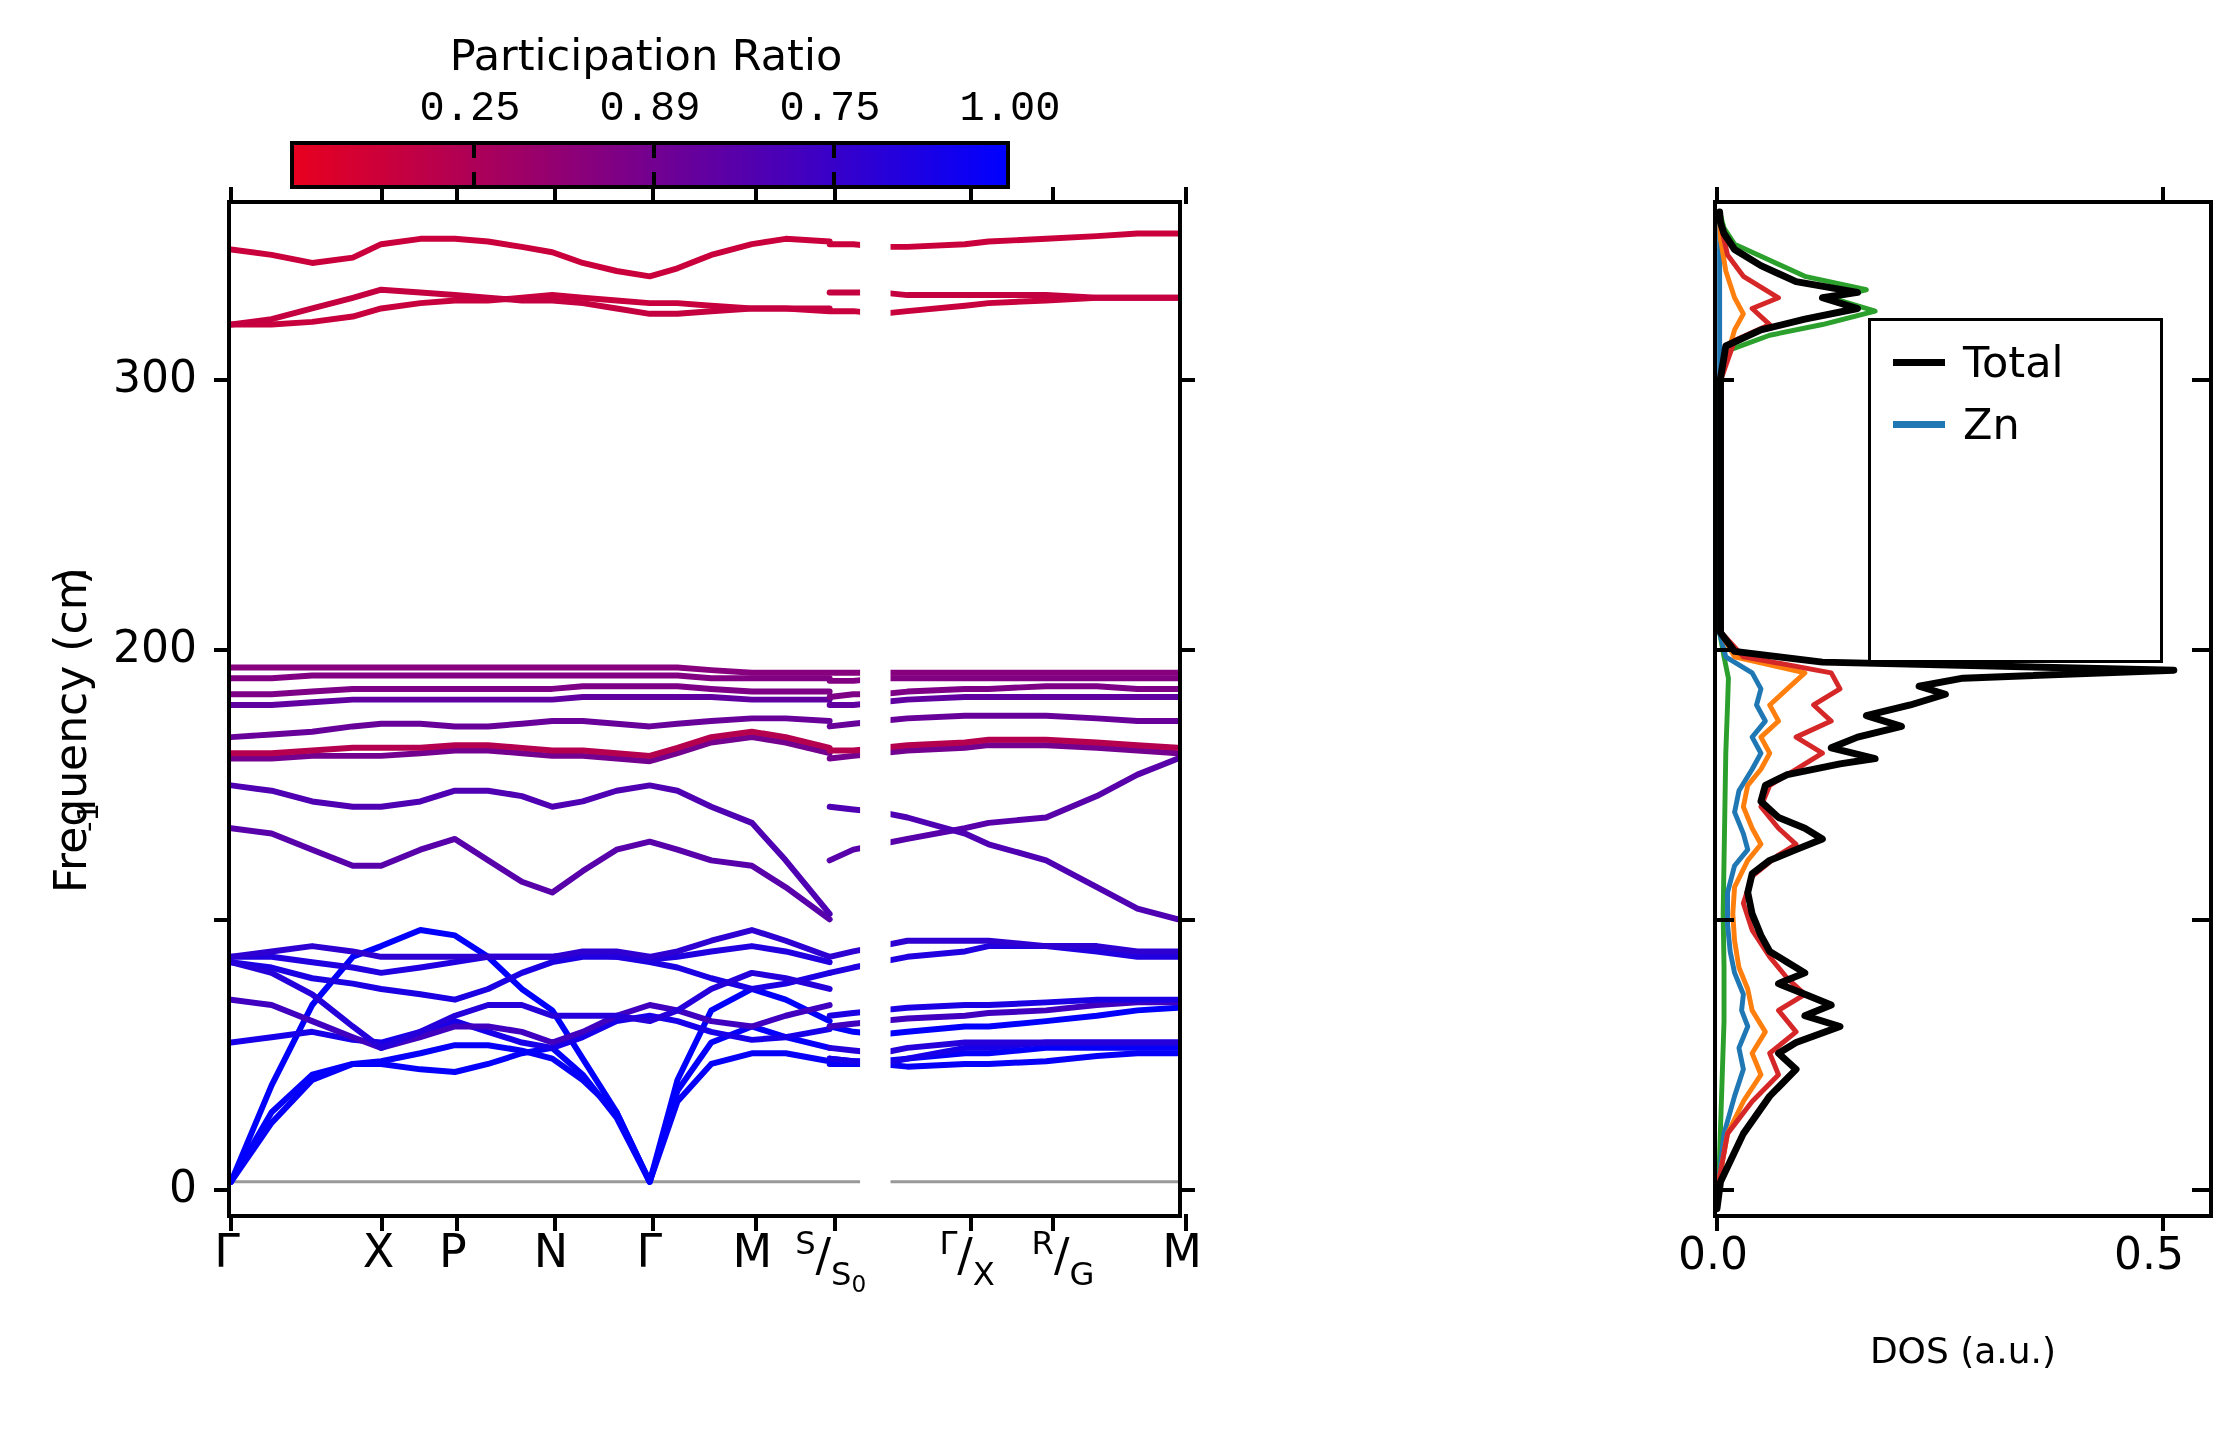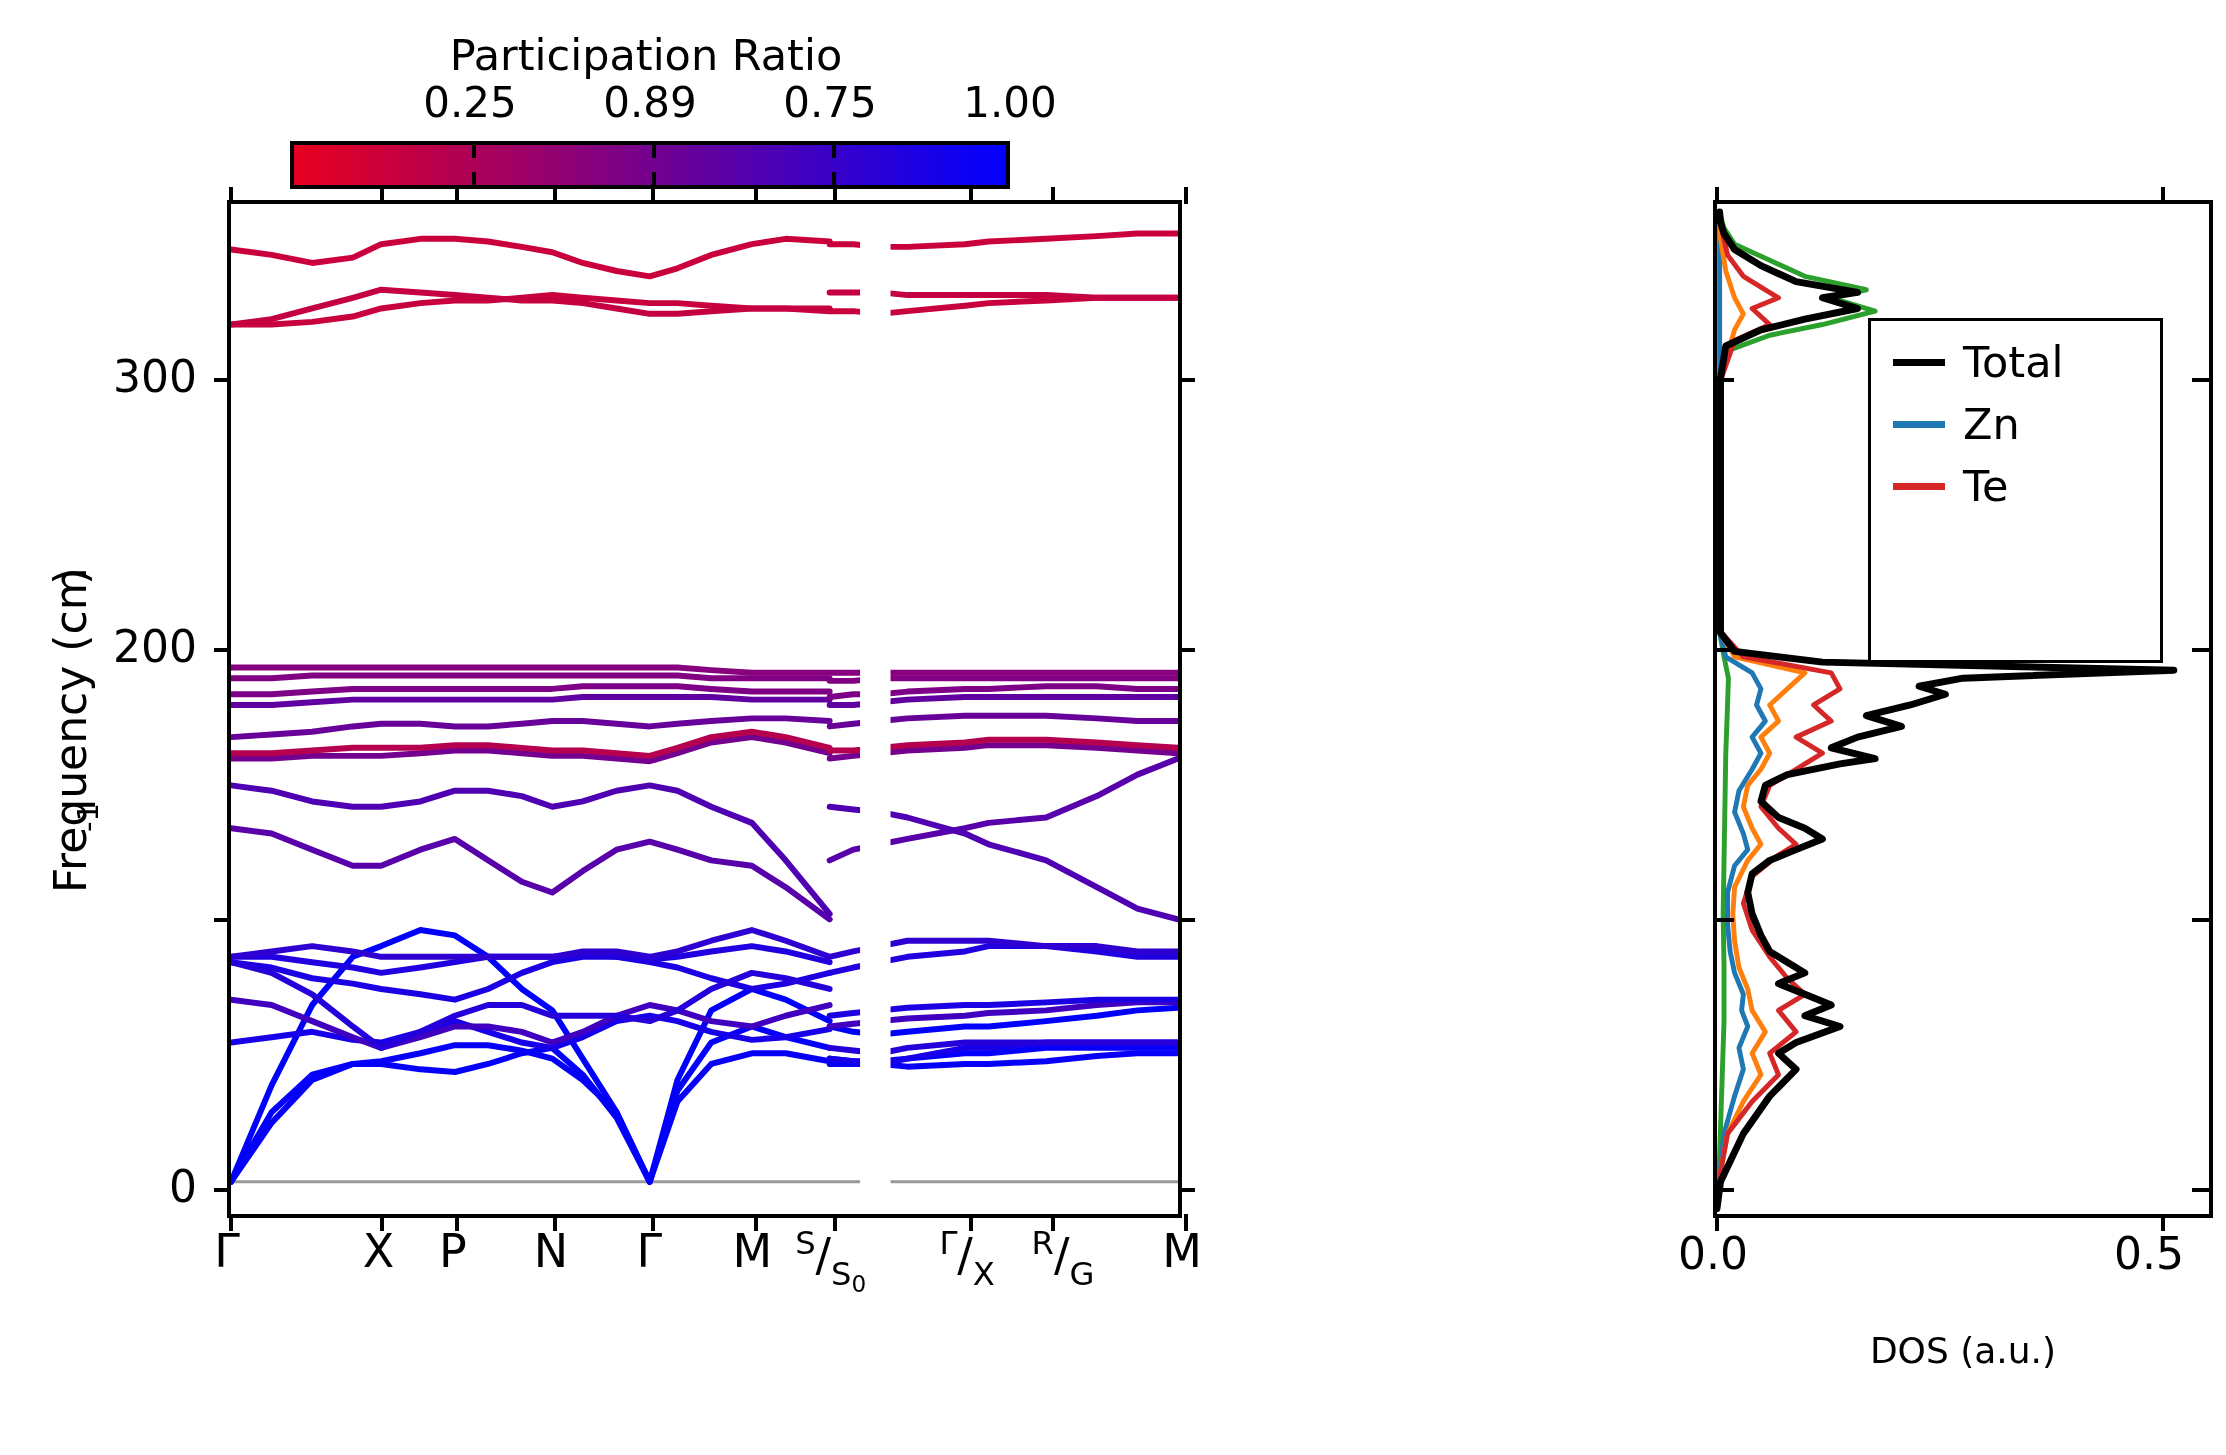--- a/index.html
+++ b/index.html
@@ -3,21 +3,21 @@
 <meta charset="utf-8">
 <style>
   html,body{margin:0;padding:0;background:#ffffff;}
   body{width:2226px;height:1455px;position:relative;
        font-family:"DejaVu Sans","Liberation Sans",sans-serif;color:#000;}
   .fig{position:absolute;left:0;top:0;width:2226px;height:1455px;overflow:hidden;border-radius:16px;}
 
   
   #cbar-title{position:absolute;left:296px;top:30px;width:700px;text-align:center;
               font-size:43px;letter-spacing:0px;}
-  #cbar-ticklabels{position:absolute;left:290px;top:78px;width:722px;height:44px;}
+  #cbar-ticklabels{position:absolute;left:290px;top:85px;width:722px;height:44px;font-family:Liberation Mono, monospace;}
   #cbar-ticklabels span{position:absolute;transform:translateX(-50%);font-size:42px;white-space:nowrap;}
   #cbar-box{position:absolute;left:290px;top:141px;width:720px;height:48px;
             border:4px solid #000;box-sizing:border-box;}
   #cbar-grad{position:absolute;left:0;top:0;right:0;bottom:0;}
   #cbar-box .cbtick{position:absolute;width:4px;background:#000;}
   #cbar-box .cbtick.t{top:0;height:13px;}
   #cbar-box .cbtick.b{bottom:0;height:13px;}
 
   
   #band-panel{position:absolute;left:227px;top:200px;width:955px;height:1018px;
@@ -189,19 +189,15 @@
 
   <div id="dos-legend">
       <div class="leg-row">
         <div class="leg-swatch" style="border-top-color: rgb(0, 0, 0);"></div>
         <div class="leg-text">Total</div>
       </div>
       <div class="leg-row">
         <div class="leg-swatch" style="border-top-color: rgb(31, 119, 180);"></div>
         <div class="leg-text">Zn</div>
       </div>
-      <div class="leg-row">
-        <div class="leg-swatch" style="border-top-color: rgb(214, 39, 40);"></div>
-        <div class="leg-text">Te</div>
-      </div>
     </div>
 
 </div>
 
 </body></html>

